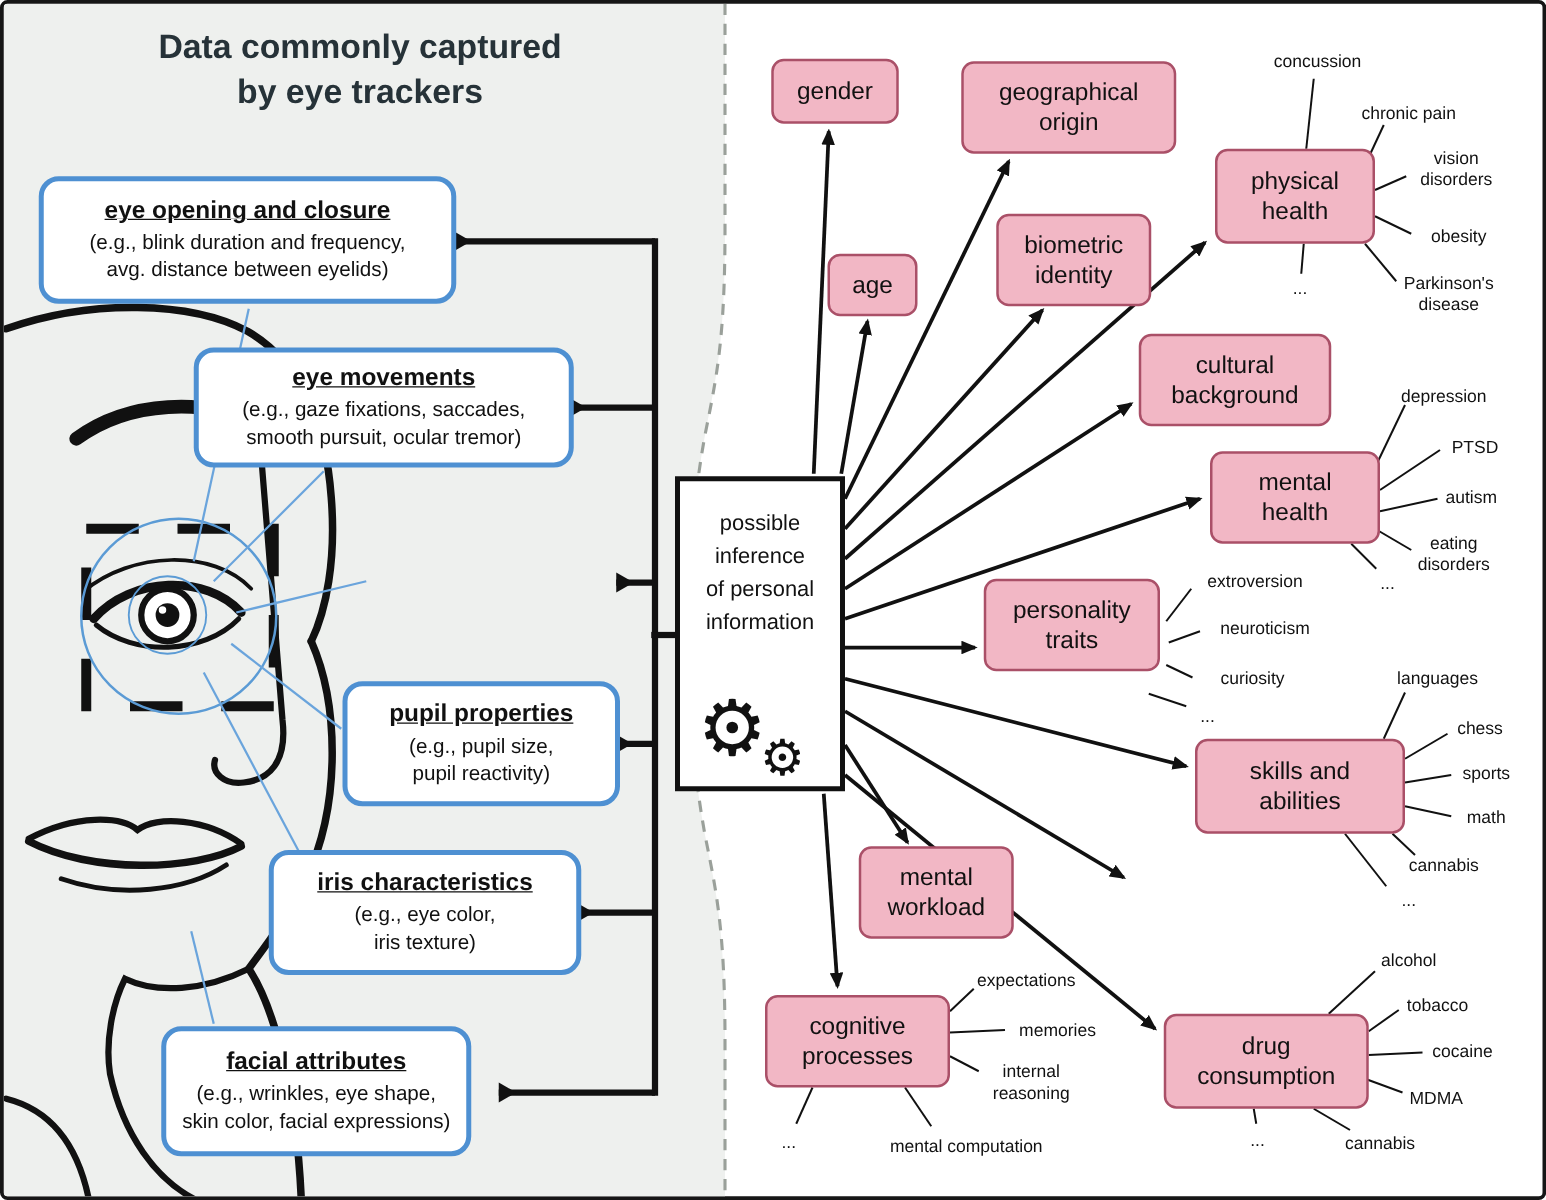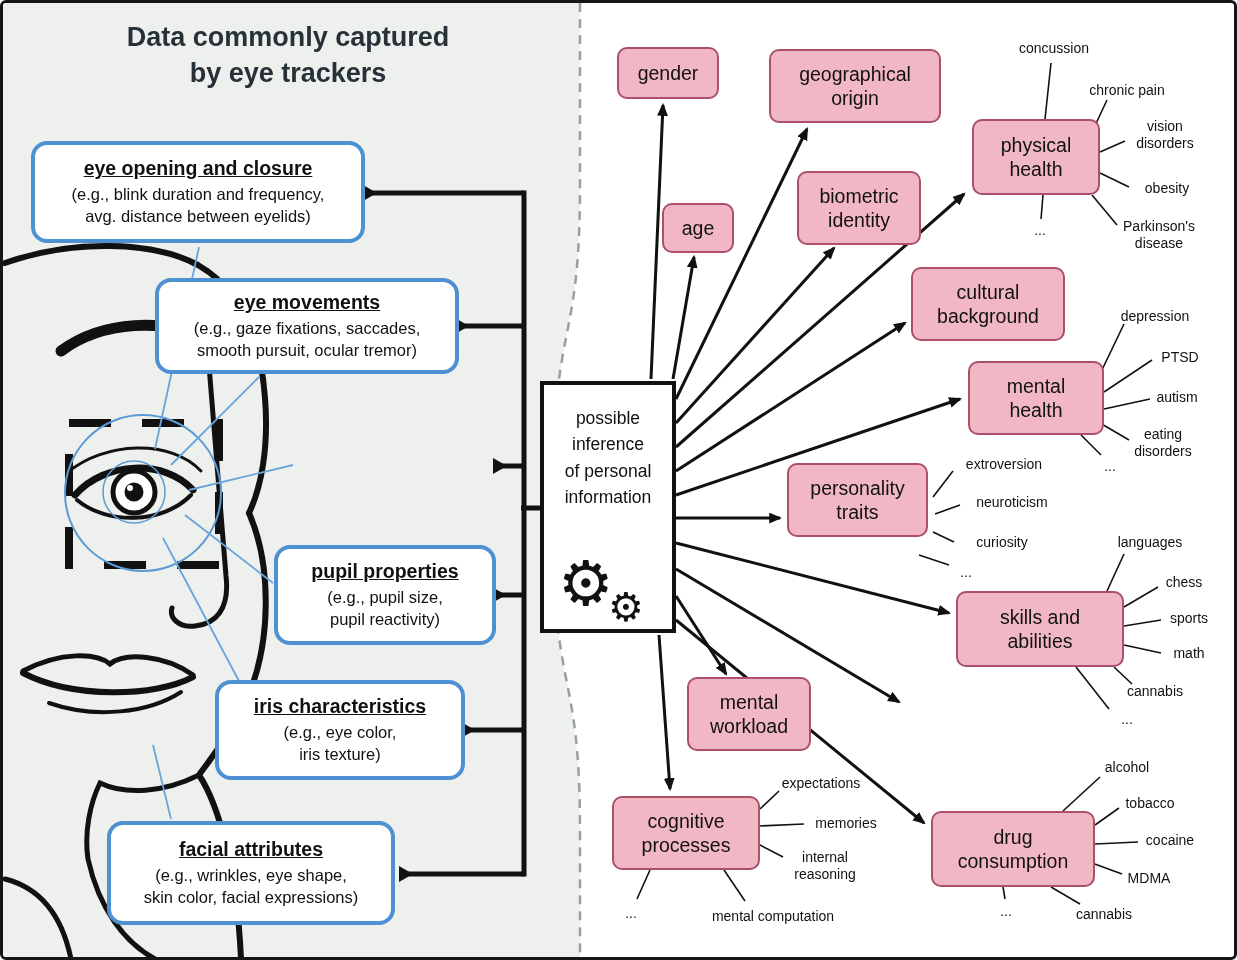--- a/index.html
+++ b/index.html
@@ -188,21 +188,21 @@
   <div class="cap-box" style="left:271px;top:542px;width:222px;min-height:100px">
     <h3>pupil properties</h3>
     <p>(e.g., pupil size,
 pupil reactivity)</p>
   </div>
   <div class="cap-box" style="left:212px;top:677px;width:250px;min-height:100px">
     <h3>iris characteristics</h3>
     <p>(e.g., eye color,
 iris texture)</p>
   </div>
-  <div class="cap-box" style="left:104px;top:818px;width:288px;min-height:104px">
+  <div class="cap-box" style="left:126px;top:818px;width:248px;min-height:104px">
     <h3>facial attributes</h3>
     <p>(e.g., wrinkles, eye shape,
 skin color, facial expressions)</p>
   </div>
 
   <div class="center-box">
     <div class="label">possible
 inference
 of personal
 information</div>

